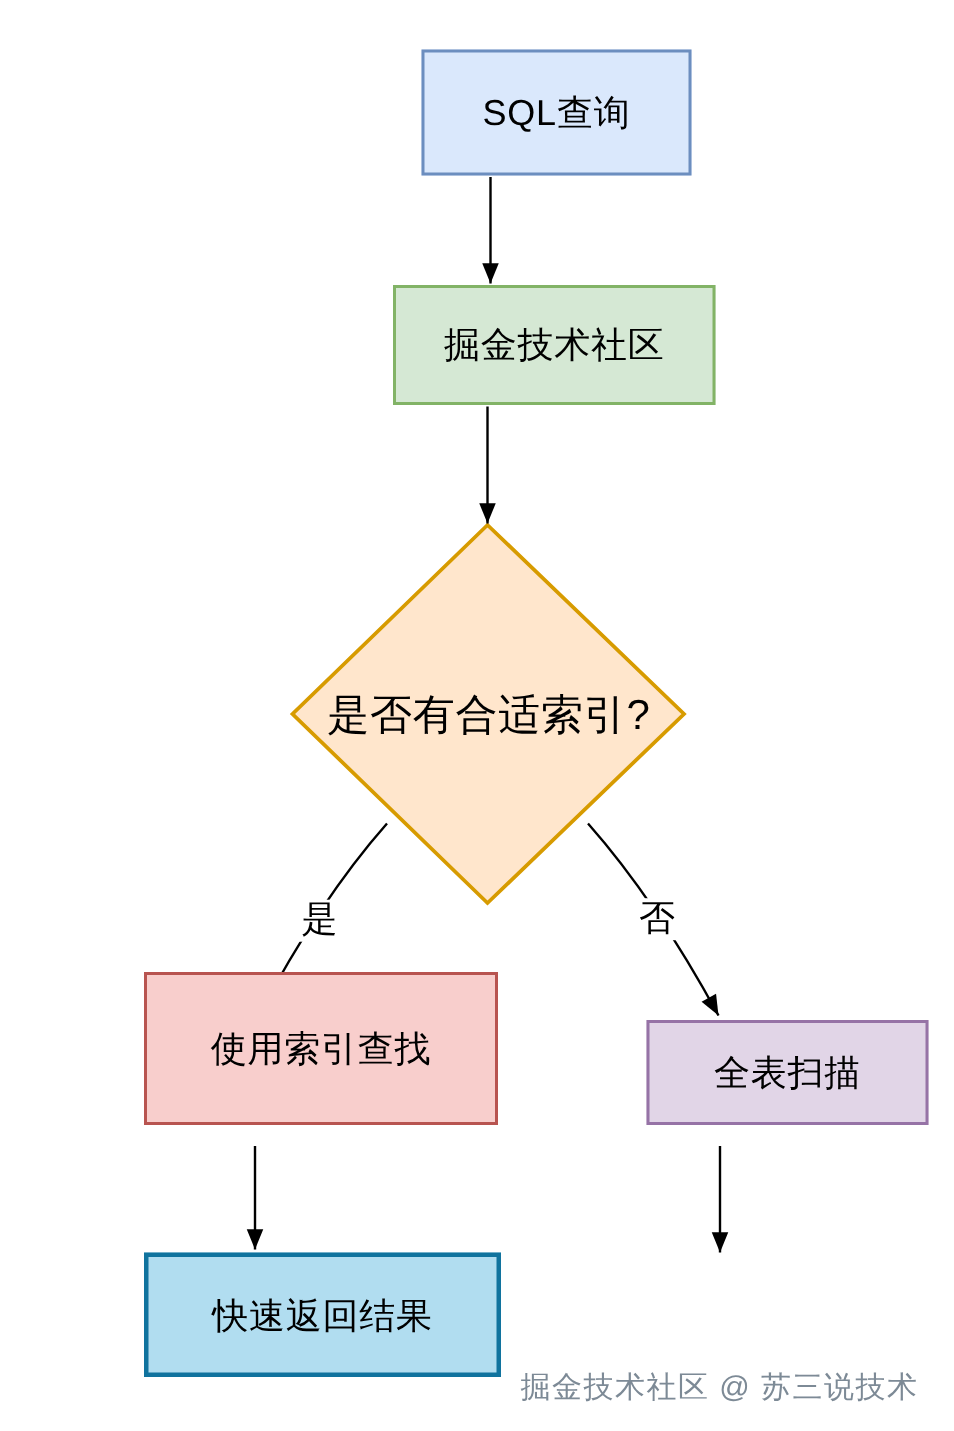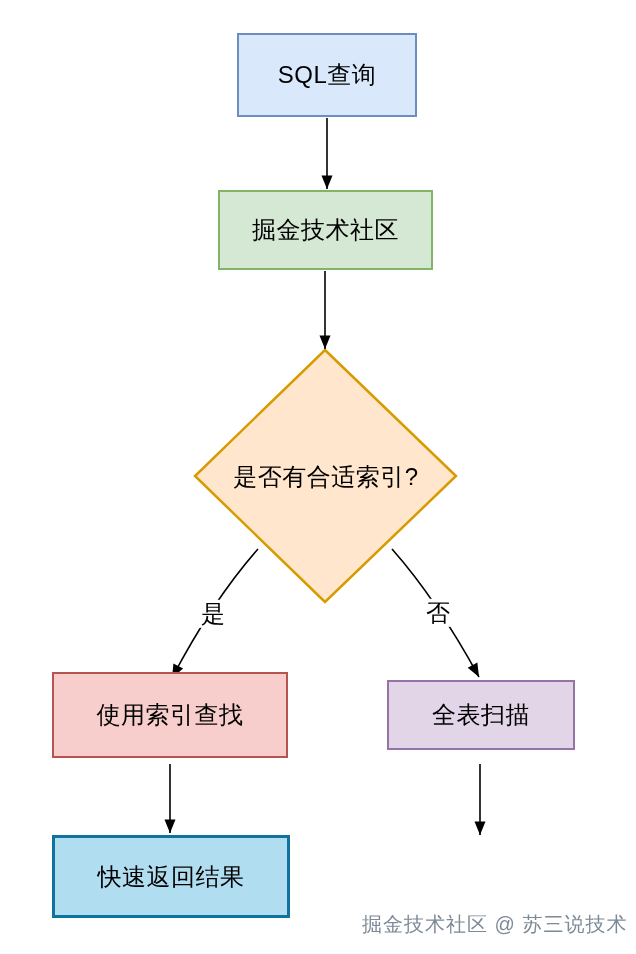--- a/index.html
+++ b/index.html
@@ -33,51 +33,52 @@
   .node {
     position: absolute;
     box-sizing: border-box;
     border: 2px solid #000;
     display: flex;
     align-items: center;
     justify-content: center;
     font-size: 24px;
     letter-spacing: 0.5px;
     text-align: center;
+    margin-left: 44px;
   }
   #node-sql-query    { left: 237px; top: 33px;  width: 180px; height: 84px; }
   #node-optimizer    { left: 218px; top: 190px; width: 215px; height: 80px; }
-  #node-index-lookup { left: 52px;  top: 672px; width: 236px; height: 86px; }
+  #node-index-lookup { left: 52px;  top: 648px; width: 236px; height: 102px; }
   #node-full-scan    { left: 387px; top: 680px; width: 188px; height: 70px; align-items: center; }
   #node-fast-result  { left: 52px;  top: 835px; width: 238px; height: 83px; border-width: 3px; }
   #node-slow-result  { left: 362px; top: 837px; width: 236px; height: 81px; border-width: 3px; }
   .decision-label {
     position: absolute;
     left: 195px; top: 352px;
     width: 262px; height: 250px;
     display: flex;
     align-items: center;
     justify-content: center;
-    font-size: 24px;
+    font-size: 28px;
     letter-spacing: 0.5px;
     pointer-events: none;
   }
   .edge-label {
     position: absolute;
     transform: translate(-50%, -50%);
     background: #ffffff;
     padding: 1px 3px;
     font-size: 24px;
     line-height: 1.1;
   }
   #edge-label-yes { left: 213px; top: 614px; }
   #edge-label-no  { left: 438px; top: 613px; }
   .watermark {
     position: absolute;
-    left: 362px; top: 911px;
+    left: 347px; top: 911px;
     font-size: 20px;
     letter-spacing: 1px;
     white-space: nowrap;
     color: #7d8a96;
     text-shadow: -1px -1px 0 #ffffff, 1px -1px 0 #ffffff,
                  -1px 1px 0 #ffffff, 1px 1px 0 #ffffff;
   }
 </style>
 </head>
 <body>

